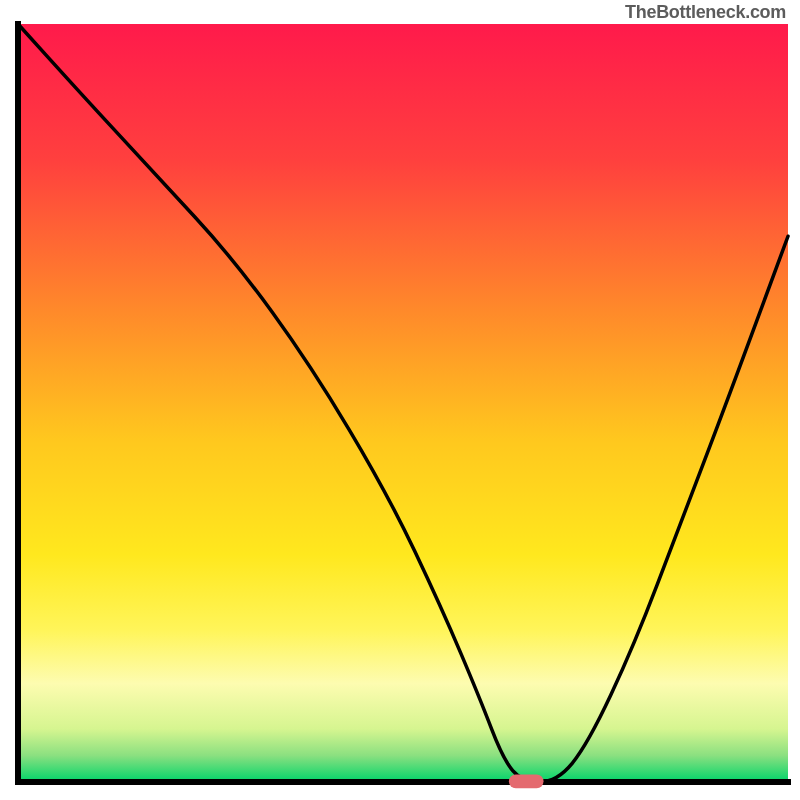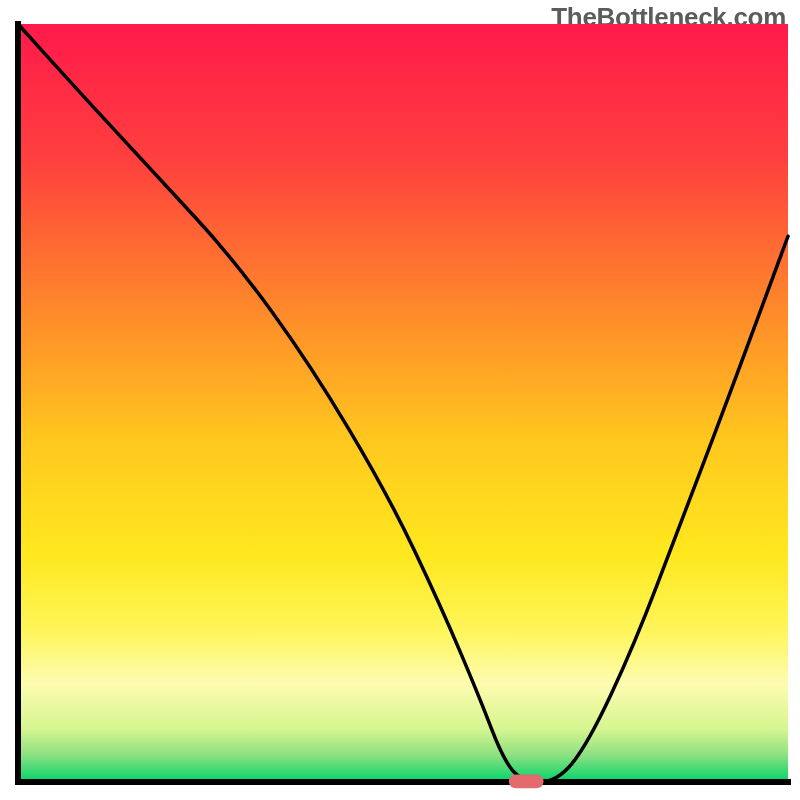--- a/index.html
+++ b/index.html
@@ -13,21 +13,21 @@
   }
   .frame {
     position: relative;
     width: 800px;
     height: 800px;
   }
   .attribution {
     position: absolute;
     top: 2px;
     right: 14px;
-    font-size: 26px;
+    font-size: 18px;
     font-weight: bold;
     color: #5c5c5c;
     letter-spacing: -0.3px;
   }
   svg.chart {
     position: absolute;
     top: 0;
     left: 0;
   }
 </style>

